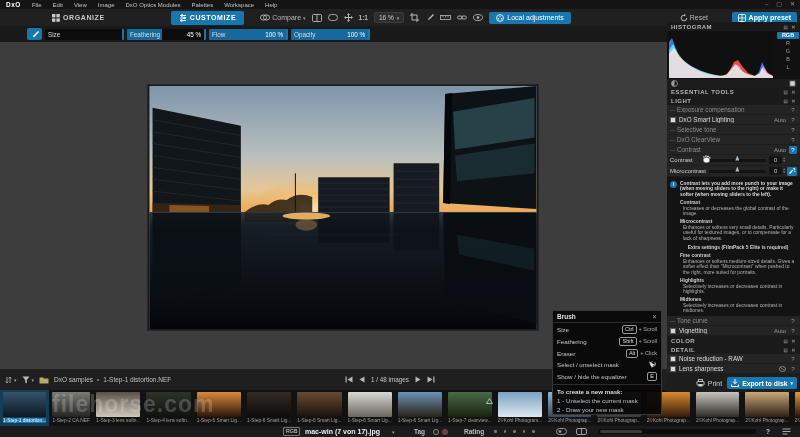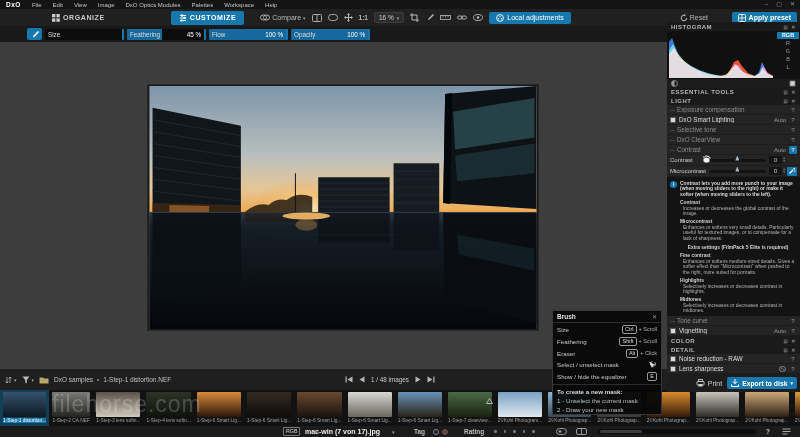--- a/index.html
+++ b/index.html
@@ -96,21 +96,21 @@
   .fsnav .cnt{font-size:6.3px;color:#c8c8c8}
 
   
   .thumbs{position:absolute;top:390px;left:0;width:800px;height:36px;background:#121212;display:flex;overflow:hidden}
   .thumb{flex:0 0 44px;height:36px;padding:2px 3px 0;position:relative}
   .timg{height:25px;border-radius:1px}
   .tlabel{font-size:4.8px;color:#a0a0a0;text-align:center;white-space:nowrap;overflow:hidden;margin-top:1px}
   .thumb.sel{background:#143d56}
   .thumb.sel .tlabel{background:#1878ae;color:#fff;border-radius:1px}
   .twarn{position:absolute;top:0;right:2px}
-  .wm{position:absolute;left:52px;top:391px;font-size:23px;font-weight:normal;color:rgba(255,255,255,.2);letter-spacing:1px;z-index:6;pointer-events:none}
+  .wm{position:absolute;left:52px;top:391px;font-size:23px;font-weight:bold;color:rgba(255,255,255,.2);letter-spacing:1px;z-index:6;pointer-events:none}
 
   
   .statusbar{position:absolute;top:426px;left:0;width:800px;height:11px;background:#1b1b1b;font-size:6.5px;color:#bbb}
   .sb{position:absolute;top:0;height:11px;display:flex;align-items:center;gap:3px}
   .rgbchip{border:1px solid #777;border-radius:1px;padding:0 2px;font-size:5.3px;color:#ddd;line-height:7px}
   .fname{font-weight:bold;color:#ececec;font-size:7px}
   .circle{width:6px;height:6px;border-radius:50%;border:1px solid #8a8a8a}
   .circle.f{background:#7c3a2c;border-color:#5a5a5a}
   .rdot{width:2.5px;height:2.5px;border-radius:50%;background:#777;margin-right:4px}
   .sscroll{width:158px;height:5px;background:#0d0d0d;border-radius:2px;position:relative}

